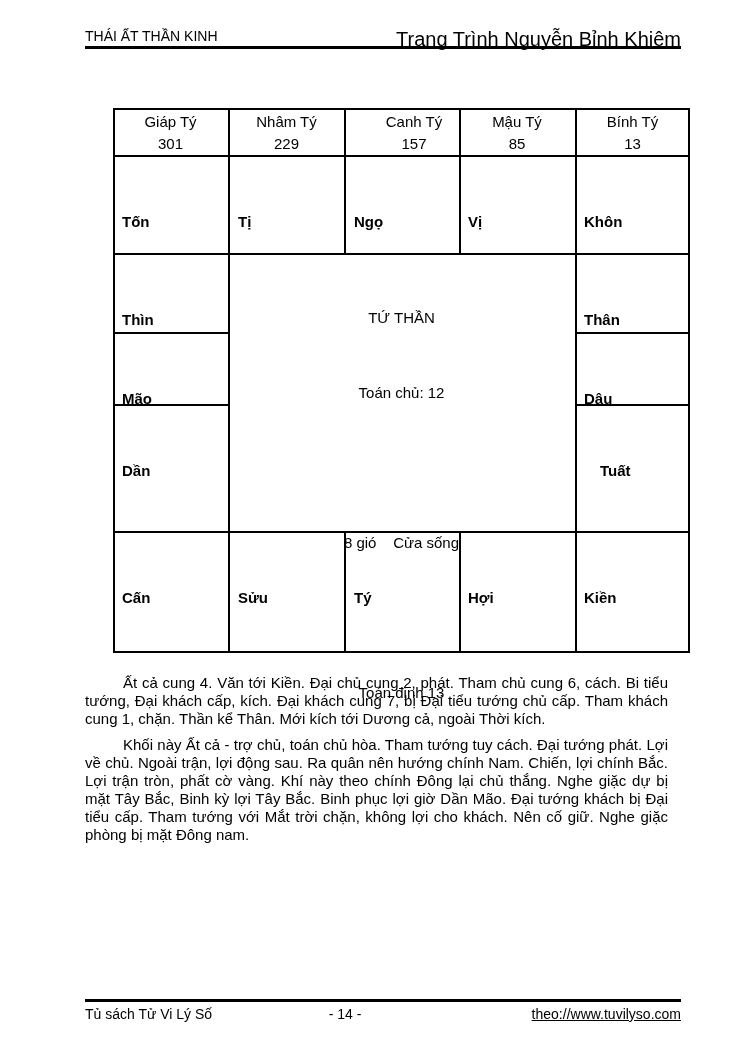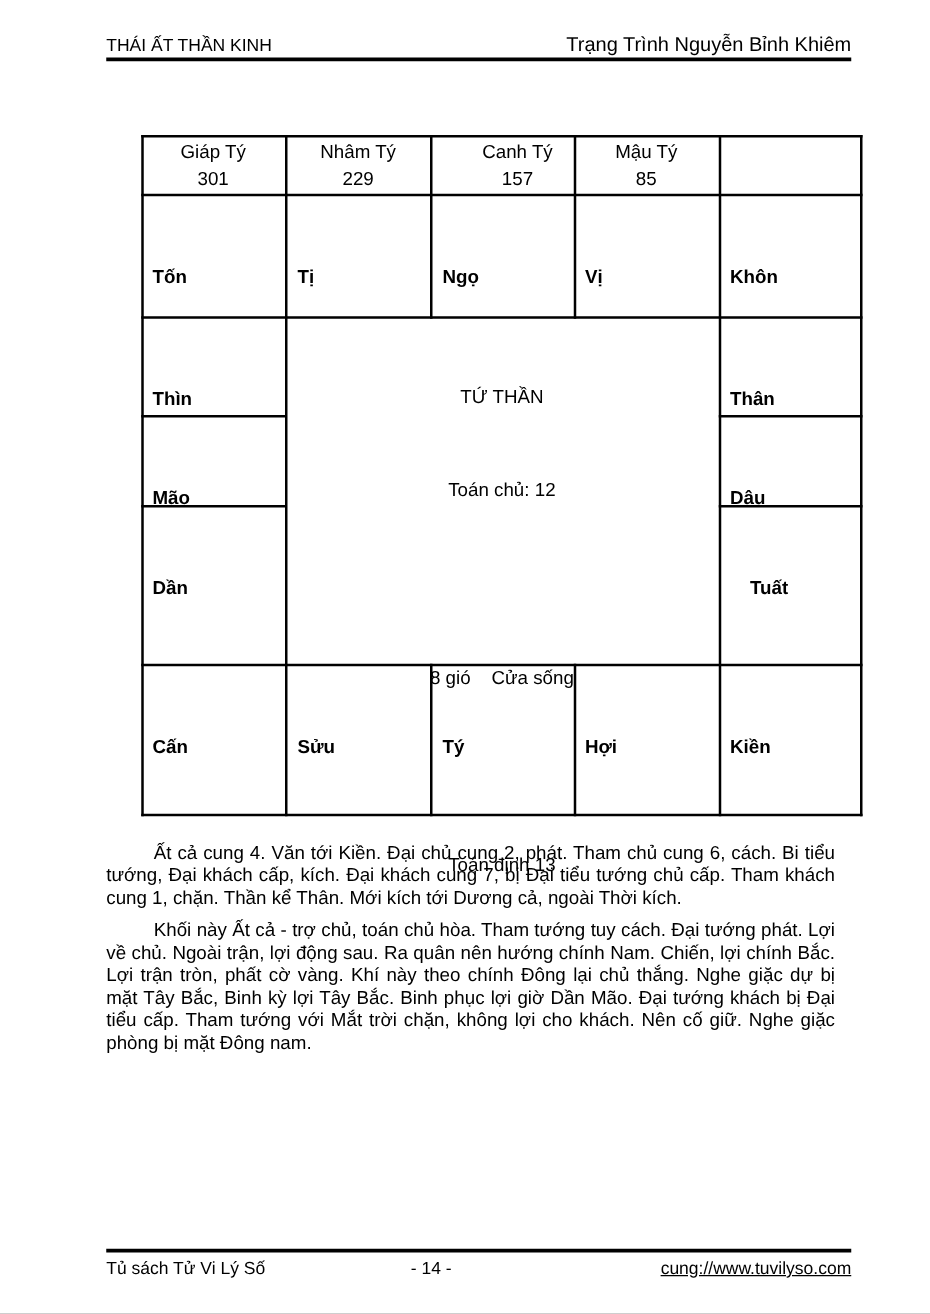--- a/index.html
+++ b/index.html
@@ -2,21 +2,21 @@
 <html><head>
 <meta charset="utf-8">
 <style>
   html,body{margin:0;padding:0;background:#888;}
   .page{
     position:relative; width:744px; height:1051px; background:#ffffff;
     font-family:"Liberation Sans", sans-serif; color:#000; overflow:hidden;
   }
   
   .hdr-left{position:absolute; left:85px; top:28px; font-size:14px;}
-  .hdr-right{position:absolute; right:63px; top:28px; font-size:16px;}
+  .hdr-right{position:absolute; right:63px; top:28px; font-size:20px;}
   .rule{position:absolute; left:85px; width:596px; height:3px; background:#000;}
   .hdr-rule{top:46px;}
   .ftr-rule{top:999px;}
   .ftr-left{position:absolute; left:85px; top:1006px; font-size:14px;}
   .ftr-center{position:absolute; left:85px; top:1006px; width:520px; text-align:center; font-size:14px;}
   .ftr-right{position:absolute; right:63px; top:1006px; font-size:14px; text-decoration:underline; color:#000;}
   
   .chart{position:absolute; left:113px; top:108px; width:577px; height:545px; font-size:15px;}
   .gl{position:absolute; background:#000;}
   .cell{position:absolute; padding:2px 0 0 7px; line-height:25px; white-space:pre; overflow:hidden;}
@@ -66,20 +66,24 @@
       <div>Nhâm Tý</div>
       <div>229</div>
     </div>
     <div class="ycell" style="left:246px;width:110px">
       <div>Canh Tý</div>
       <div>157</div>
     </div>
     <div class="ycell" style="left:348px;width:112px">
       <div>Mậu Tý</div>
       <div>85</div>
+    </div>
+    <div class="ycell" style="left:464px;width:111px">
+      <div>Bính Tý</div>
+      <div>13</div>
     </div>
 
     <div class="cell" style="left:2px;top:49px;width:111px;height:94px">
       <div class="lbl">Tốn</div>
       
       
     </div>
     <div class="cell" style="left:118px;top:49px;width:111px;height:94px">
       <div class="lbl">Tị</div>
     </div>
@@ -161,15 +165,15 @@
       
     </div>
   </div>
 
   <p class="para" style="top:674px">Ất cả cung 4. Văn tới Kiền. Đại chủ cung 2, phát. Tham chủ cung 6, cách. Bi tiểu tướng, Đại khách cấp, kích. Đại khách cung 7, bị Đại tiểu tướng chủ cấp. Tham khách cung 1, chặn. Thần kể Thân. Mới kích tới Dương cả, ngoài Thời kích.</p>
   <p class="para" style="top:736px">Khối này Ất cả - trợ chủ, toán chủ hòa. Tham tướng tuy cách. Đại tướng phát. Lợi về chủ. Ngoài trận, lợi động sau. Ra quân nên hướng chính Nam. Chiến, lợi chính Bắc. Lợi trận tròn, phất cờ vàng. Khí này theo chính Đông lại chủ thắng. Nghe giặc dự bị mặt Tây Bắc, Binh kỳ lợi Tây Bắc. Binh phục lợi giờ Dần Mão. Đại tướng khách bị Đại tiểu cấp. Tham tướng với Mắt trời chặn, không lợi cho khách. Nên cố giữ. Nghe giặc phòng bị mặt Đông nam.</p>
 
   <div class="rule ftr-rule"></div>
   <span class="ftr-left">Tủ sách Tử Vi Lý Số</span>
   <span class="ftr-center">- 14 -</span>
-  <a class="ftr-right" href="#">cung://www.tuvilyso.com</a>
+  <a class="ftr-right" href="#">theo://www.tuvilyso.com</a>
 
 </div>
 
 </body></html>

